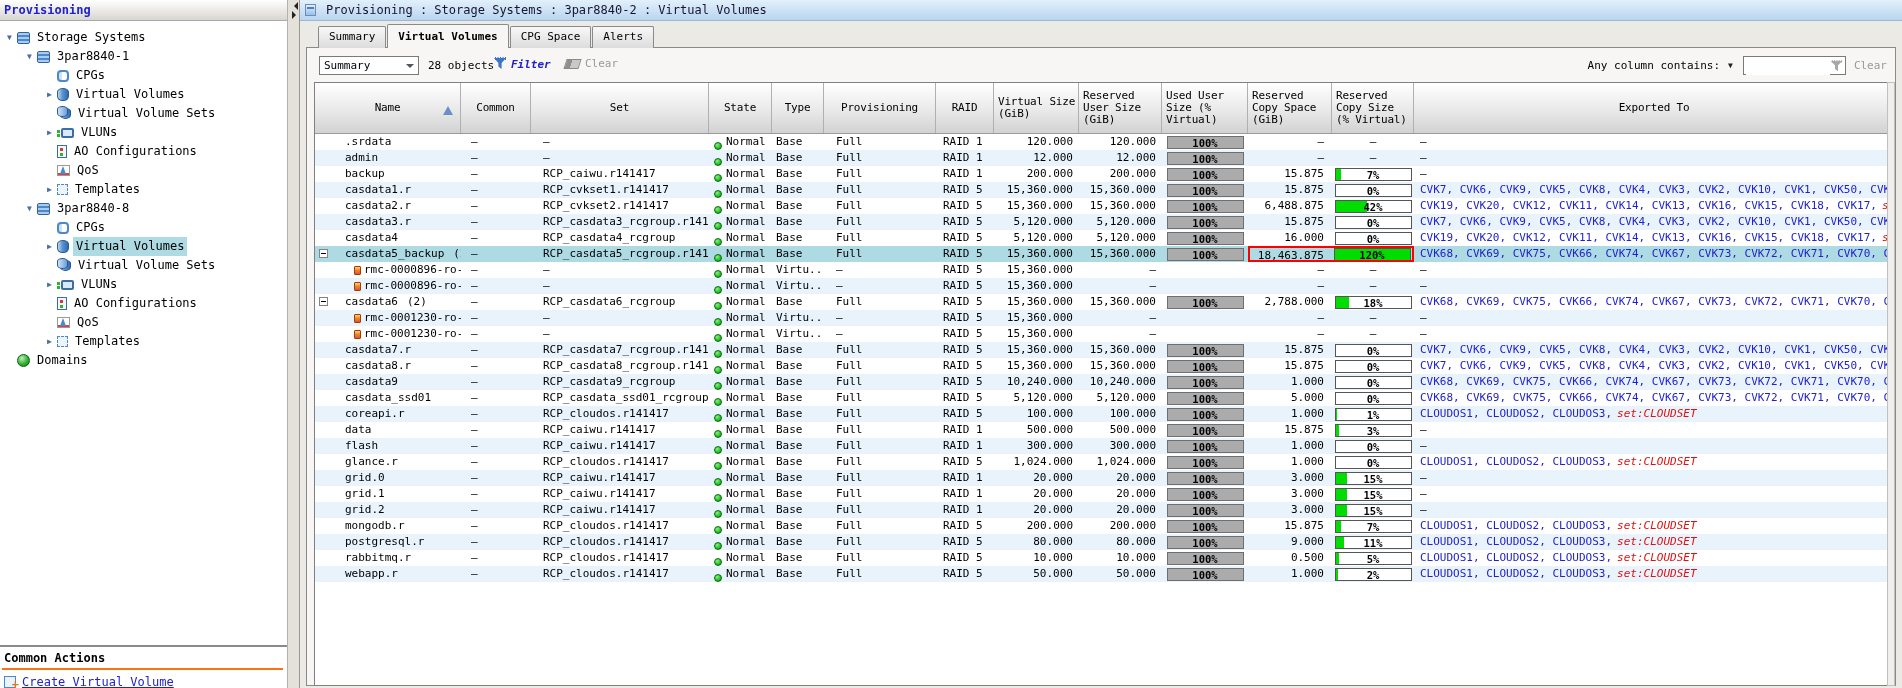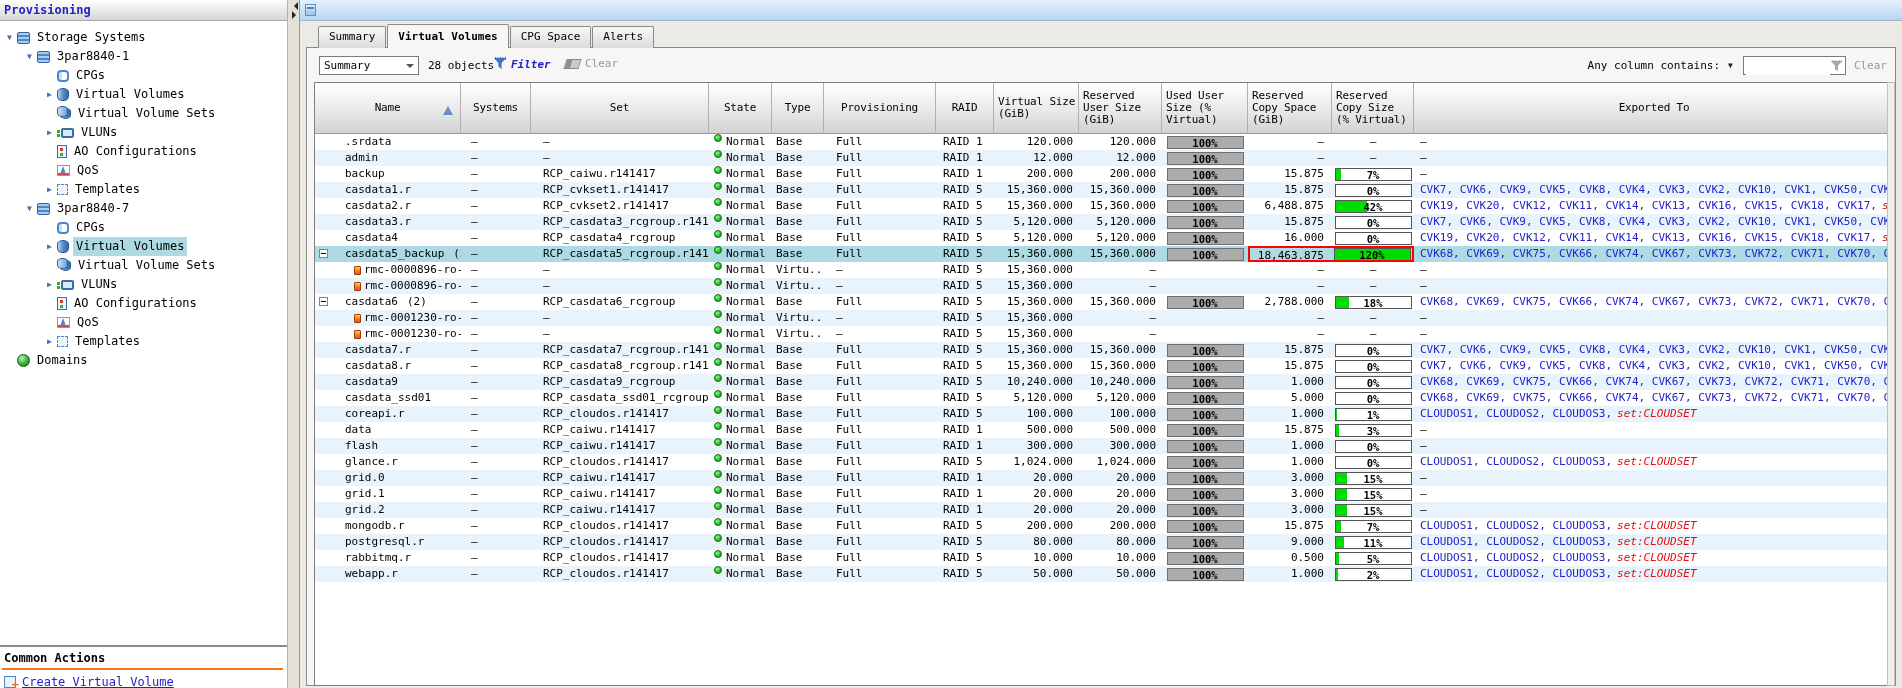--- a/index.html
+++ b/index.html
@@ -99,21 +99,21 @@
   .tr.even{background:#e9f3fc;}
   .tr.sel{background:#aedae3;}
   .td{box-sizing:border-box;overflow:hidden;flex:0 0 auto;}
   .td.c-name{width:146px;position:relative;padding-left:30px;}
   .td.c-name.child{padding-left:39px;display:flex;align-items:center;}
   .exp-box{position:absolute;left:4px;top:3px;width:9px;height:9px;border:1px solid #848484;background:#fff;box-sizing:border-box;}
   .exp-box::before{content:"";position:absolute;left:1px;top:3px;width:5px;height:1px;background:#000;}
   .vcount{margin-left:9px;}
   .td.c-domain{width:70px;padding-left:10px;}
   .td.c-set{width:178px;padding-left:12px;}
-  .td.c-state{width:63px;padding-left:5px;display:flex;align-items:flex-start;}
+  .td.c-state{width:63px;padding-left:5px;display:flex;align-items:flex-end;}
   .dot{width:8px;height:8px;border-radius:50%;background:radial-gradient(circle at 35% 30%,#8cf08c,#1fc41f 60%,#0d8a0d);
     border:1px solid #0a6a0a;box-sizing:border-box;margin-right:4px;flex:0 0 auto;}
   .td.c-type{width:52px;padding-left:4px;}
   .td.c-prov{width:112px;padding-left:12px;}
   .td.c-raid{width:58px;padding-left:7px;}
   .td.c-vsize{width:85px;text-align:right;padding-right:6px;}
   .td.c-ruser{width:83px;text-align:right;padding-right:6px;}
   .td.c-used{width:86px;display:flex;align-items:center;justify-content:center;}
   .td.c-cgib{width:84px;text-align:right;padding-right:8px;}
   .td.c-cpct{width:82px;display:flex;align-items:center;justify-content:center;text-align:center;}
@@ -182,21 +182,21 @@
           <span class="tlabel">QoS</span>
         </div>
         <div class="tree-item" style="padding-left: 42px;">
           <span class="tw">▶</span>
           <span class="ic ic-template"></span>
           <span class="tlabel">Templates</span>
         </div>
         <div class="tree-item" style="padding-left: 22px;">
           <span class="tw">▼</span>
           <span class="ic ic-storage"></span>
-          <span class="tlabel">3par8840-7</span>
+          <span class="tlabel">3par8840-8</span>
         </div>
         <div class="tree-item" style="padding-left: 42px;">
           <span class="tw"></span>
           <span class="ic ic-cpg"></span>
           <span class="tlabel">CPGs</span>
         </div>
         <div class="tree-item" style="padding-left: 42px;">
           <span class="tw">▶</span>
           <span class="ic ic-volumes"></span>
           <span class="tlabel sel">Virtual Volumes</span>
@@ -242,20 +242,21 @@
   </aside>
 
   <div id="splitter">
     <span class="arr l"></span>
     <span class="arr r"></span>
   </div>
 
   <main id="main">
     <div class="titlebar">
       <span class="ic ic-title"></span>
+      <span class="title-text">Provisioning : Storage Systems : 3par8840-2 : Virtual Volumes</span>
     </div>
     <div class="tabs" id="tabs">
         <div class="tab">Summary</div>
         <div class="tab active">Virtual Volumes</div>
         <div class="tab">CPG Space</div>
         <div class="tab">Alerts</div>
       </div>
     <div class="panel">
       <div class="toolbar">
         <div class="select">
@@ -283,21 +284,21 @@
                 <path d="M1 1h12L8.6 6v6L5.4 9.6V6z" fill="#a8a8a8"></path>
                 <path d="M2 0h1v3H2zM4.5 0h1v3h-1zM7 0h1v3H7zM9.5 0h1v3h-1zM12 0h1v3h-1z" fill="#a8a8a8"></path>
               </svg>
           </span>
           <span class="sclear">Clear</span>
         </div>
       </div>
       <div class="tablewrap">
         <div class="thead" id="thead">
             <div class="th" style="width: 146px;">Name<span class="sort"></span></div>
-            <div class="th" style="width: 70px;">Systems</div>
+            <div class="th" style="width: 70px;">Common</div>
             <div class="th" style="width: 178px;">Set</div>
             <div class="th" style="width: 63px;">State</div>
             <div class="th" style="width: 52px;">Type</div>
             <div class="th" style="width: 112px;">Provisioning</div>
             <div class="th" style="width: 58px; text-align: center;">RAID</div>
             <div class="th left" style="width: 85px;">Virtual Size (GiB)</div>
             <div class="th left" style="width: 83px;">Reserved User Size (GiB)</div>
             <div class="th left" style="width: 86px;">Used User Size (% Virtual)</div>
             <div class="th left" style="width: 84px;">Reserved Copy Space (GiB)</div>
             <div class="th left" style="width: 82px;">Reserved Copy Size (% Virtual)</div>

